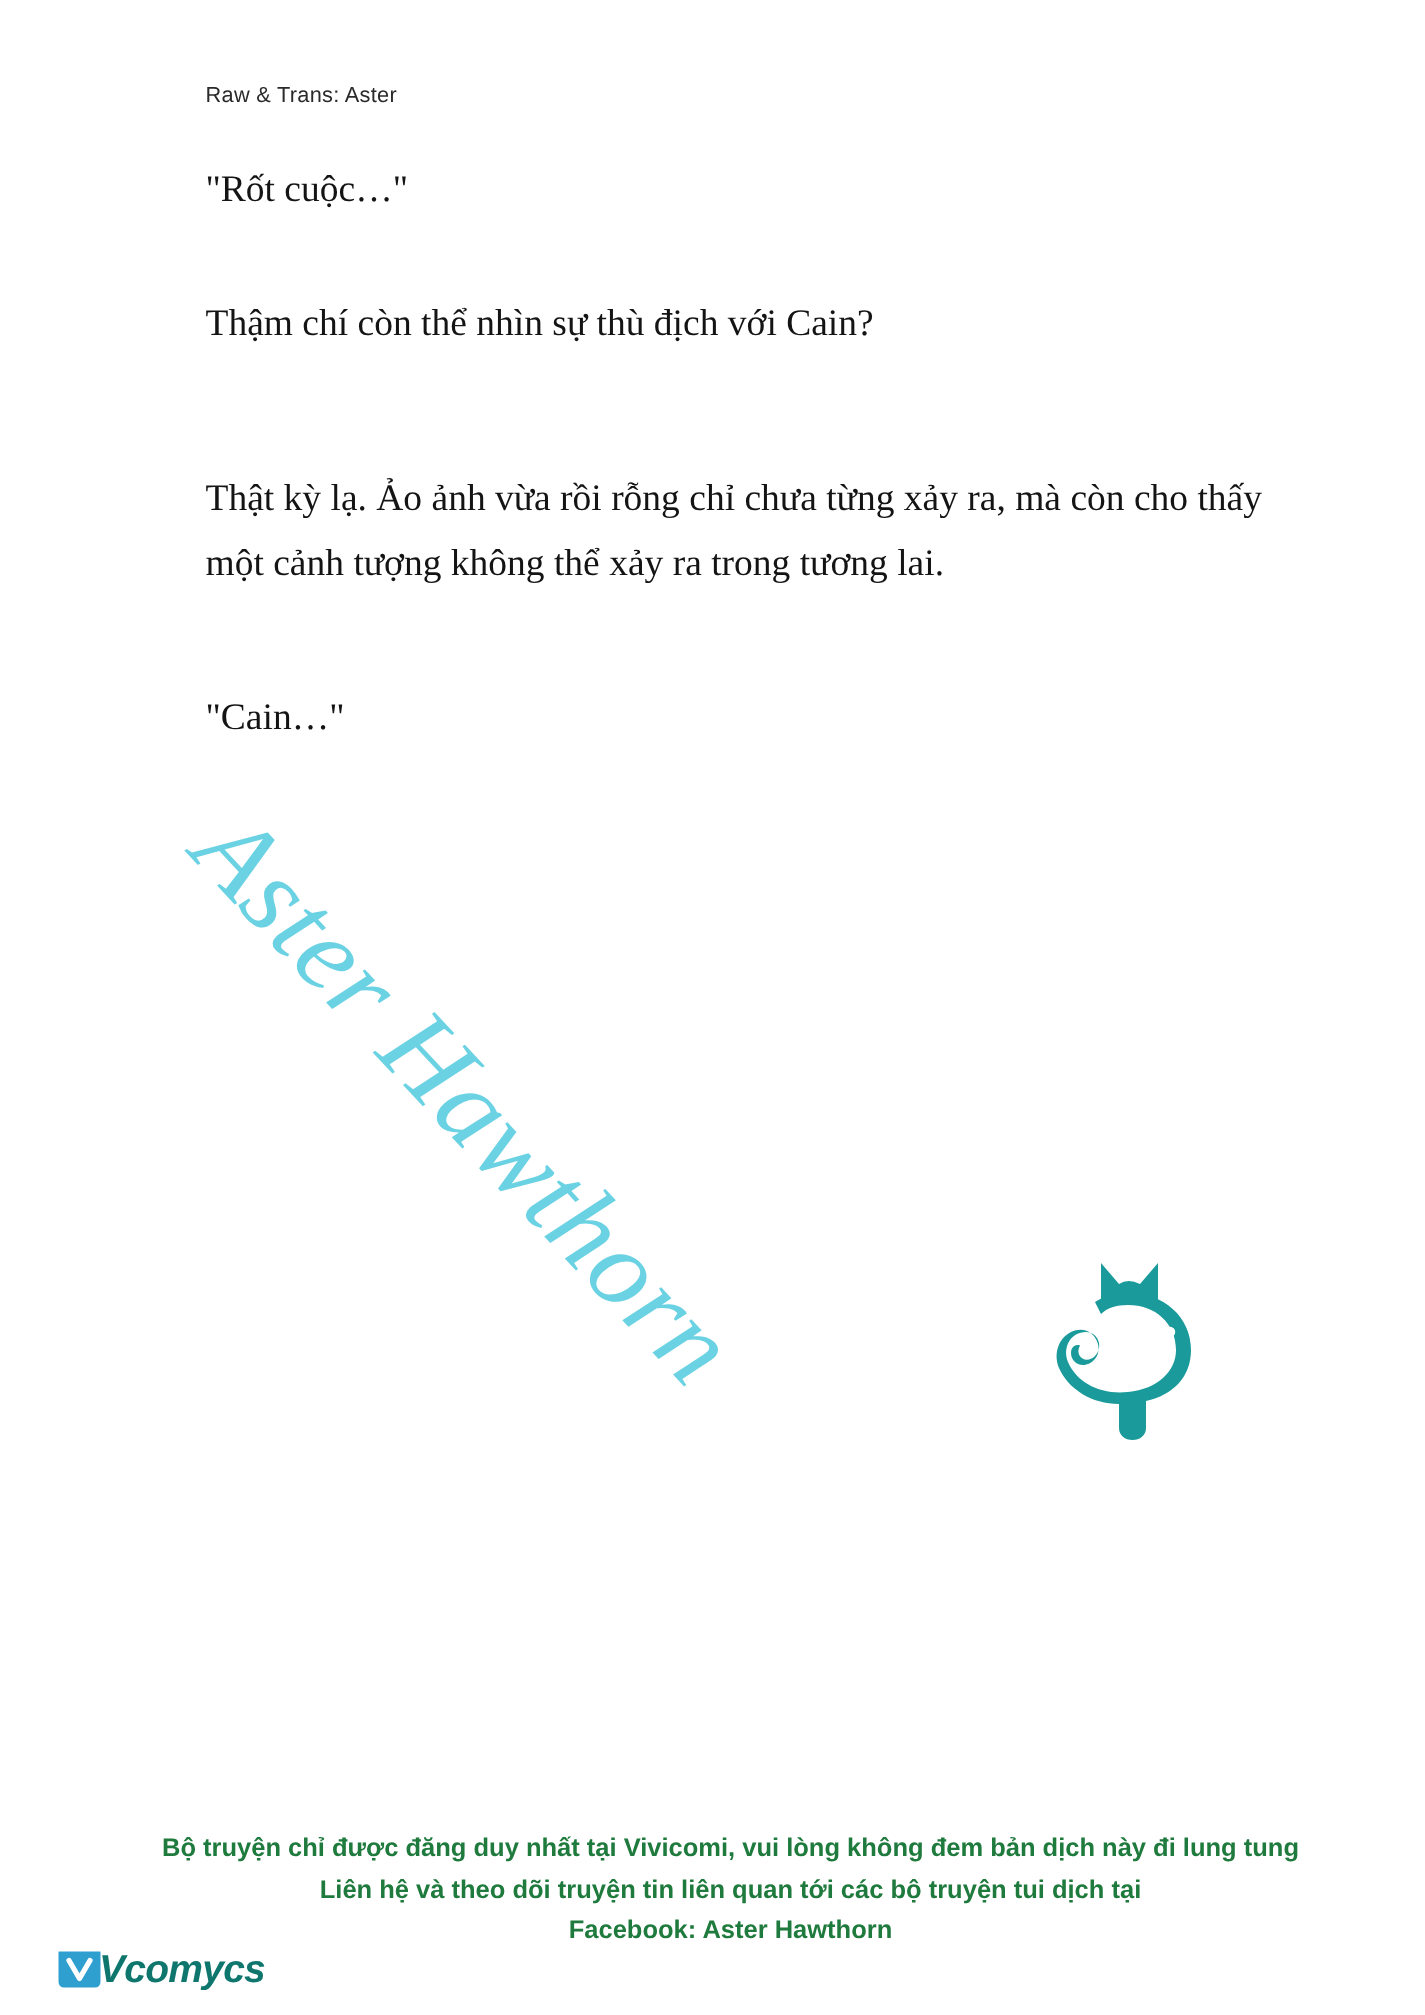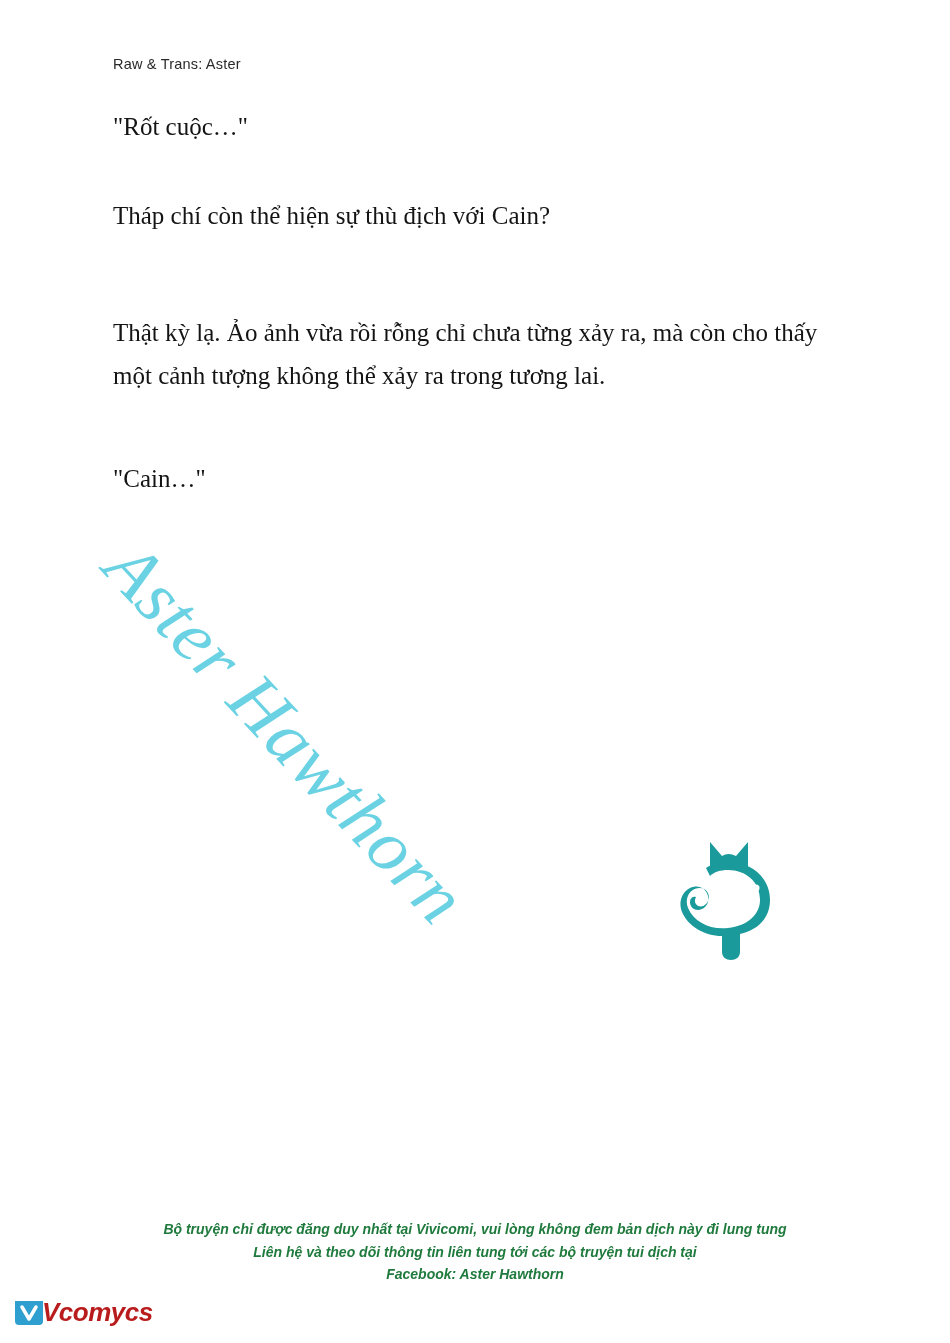--- a/index.html
+++ b/index.html
@@ -13,20 +13,21 @@
     position: relative;
     overflow: hidden;
     font-family: "Liberation Serif", serif;
     color: #1a1a1a;
   }
 
   .page {
     position: absolute;
     inset: 0;
     background: #ffffff;
+    margin-left: 24px;
   }
 
   .credit-header {
     position: absolute;
     top: 56px;
     left: 113px;
     font-family: "Liberation Sans", sans-serif;
     font-size: 14.5px;
     color: #2a2a2a;
     letter-spacing: 0.2px;
@@ -87,23 +88,22 @@
   }
 
   
   .footer-note {
     position: absolute;
     left: 0;
     right: 0;
     top: 1218px;
     text-align: center;
     font-family: "Liberation Sans", sans-serif;
-    font-size: 14px;
+    font-size: 17px;
     font-weight: bold;
-    font-style: italic;
     color: #1f7a3d;
     line-height: 1.62;
   }
   .footer-note div { white-space: pre-wrap; }
 
   
   .logo {
     position: absolute;
     left: 8px;
     bottom: 6px;
@@ -111,60 +111,60 @@
     height: 44px;
   }
   .logo-text {
     position: absolute;
     left: 34px;
     top: 4px;
     font-family: "Liberation Sans", sans-serif;
     font-size: 26px;
     font-weight: bold;
     font-style: italic;
-    color: #b91c1c;
+    color: #0f766e;
     letter-spacing: -0.5px;
   }
   .logo-badge {
     position: absolute;
     left: 4px;
     top: 2px;
     width: 34px;
     height: 34px;
   }
 </style>
 </head>
 <body>
 
 <div class="page">
 
   <div class="credit-header">Raw &amp; Trans: Aster</div>
 
   <div class="content">
     <p class="para">"Rốt cuộc…"</p>
-    <p class="para gap-xl">Tháp chí còn thể hiện sự thù địch với Cain?</p>
+    <p class="para gap-xl">Thậm chí còn thể nhìn sự thù địch với Cain?</p>
     <p class="para gap-large">Thật kỳ lạ. Ảo ảnh vừa rồi rỗng chỉ chưa từng xảy ra, mà còn cho thấy một cảnh tượng không thể xảy ra trong tương lai.</p>
     <p class="para gap-xl">"Cain…"</p>
   </div>
 
   <div class="watermark">
     <div class="watermark-text">Aster Hawthorn</div>
   </div>
 
   <div class="cat-mark">
     <svg viewBox="0 0 140 140" width="140" height="140" aria-hidden="true">
       <path fill="#1a9a9a" d="M62 16 L62 44 Q70 38 80 38 Q92 38 100 44 L100 16 L88 30 Q80 26 74 30 Z"></path>
       <path fill="#1a9a9a" d="M80 36 C104 36 122 52 122 74 C122 92 110 104 92 108 L92 126 C92 131 88 134 83 134 C78 134 74 131 74 126 L74 110 C56 110 40 100 34 86 C30 76 34 66 42 62 C50 58 58 62 60 70 C62 78 56 84 50 84 C46 84 42 81 42 76 C42 72 45 70 48 71 C44 78 52 84 58 78 C64 72 60 62 52 62 C42 62 36 72 40 82 C46 96 62 104 80 102 C100 100 112 88 112 74 C112 56 98 44 80 44 C72 44 66 46 62 50 L58 42 C64 38 72 36 80 36 Z"></path>
       <circle cx="108" cy="62" r="3.5" fill="#ffffff"></circle>
     </svg>
   </div>
 
   <div class="footer-note">
     <div>Bộ truyện chỉ được đăng duy nhất tại Vivicomi, vui lòng không đem bản dịch này đi lung tung</div>
-    <div>Liên hệ và theo dõi thông tin liên tung tới các bộ truyện tui dịch tại</div>
+    <div>Liên hệ và theo dõi truyện tin liên quan tới các bộ truyện tui dịch tại</div>
     <div>Facebook: Aster Hawthorn</div>
   </div>
 
   <div class="logo">
     <div class="logo-badge">
       <svg viewBox="0 0 34 34" width="34" height="34" aria-hidden="true">
         <path d="M3 6 L31 6 L31 26 Q31 30 27 30 L7 30 Q3 30 3 26 Z" fill="#2f9fd0"></path>
         <path d="M10 12 L17 24 L24 12" fill="none" stroke="#ffffff" stroke-width="3.5" stroke-linecap="round" stroke-linejoin="round"></path>
       </svg>
     </div>

